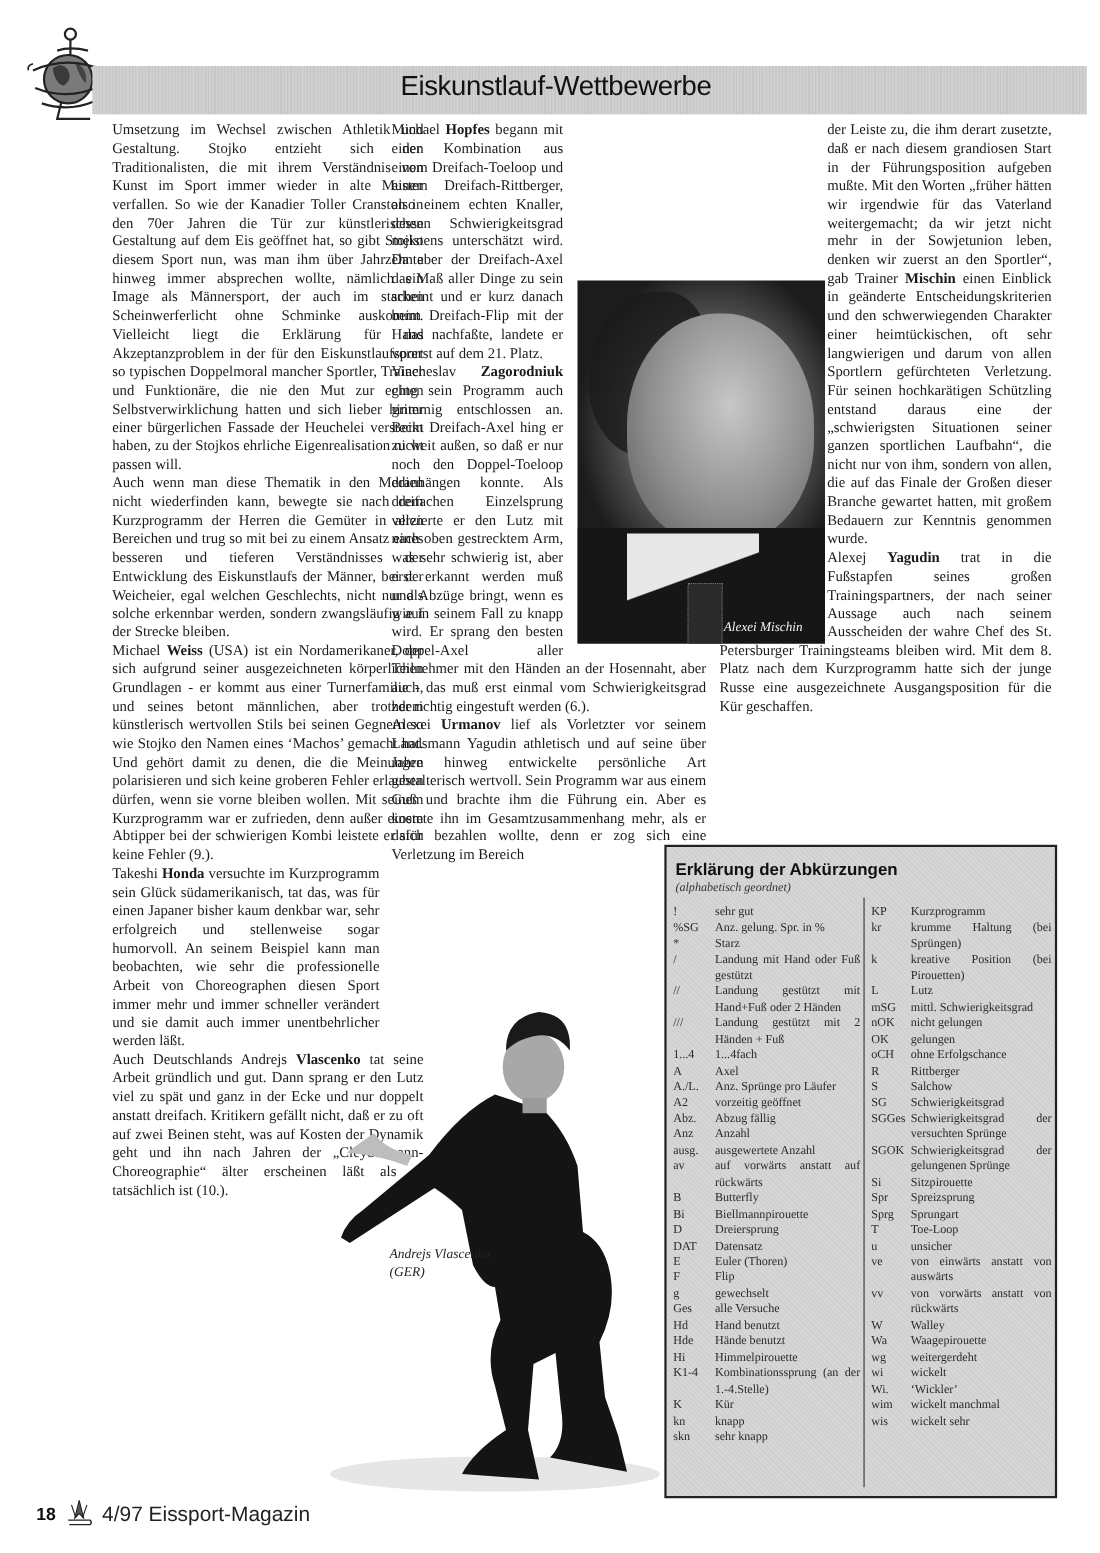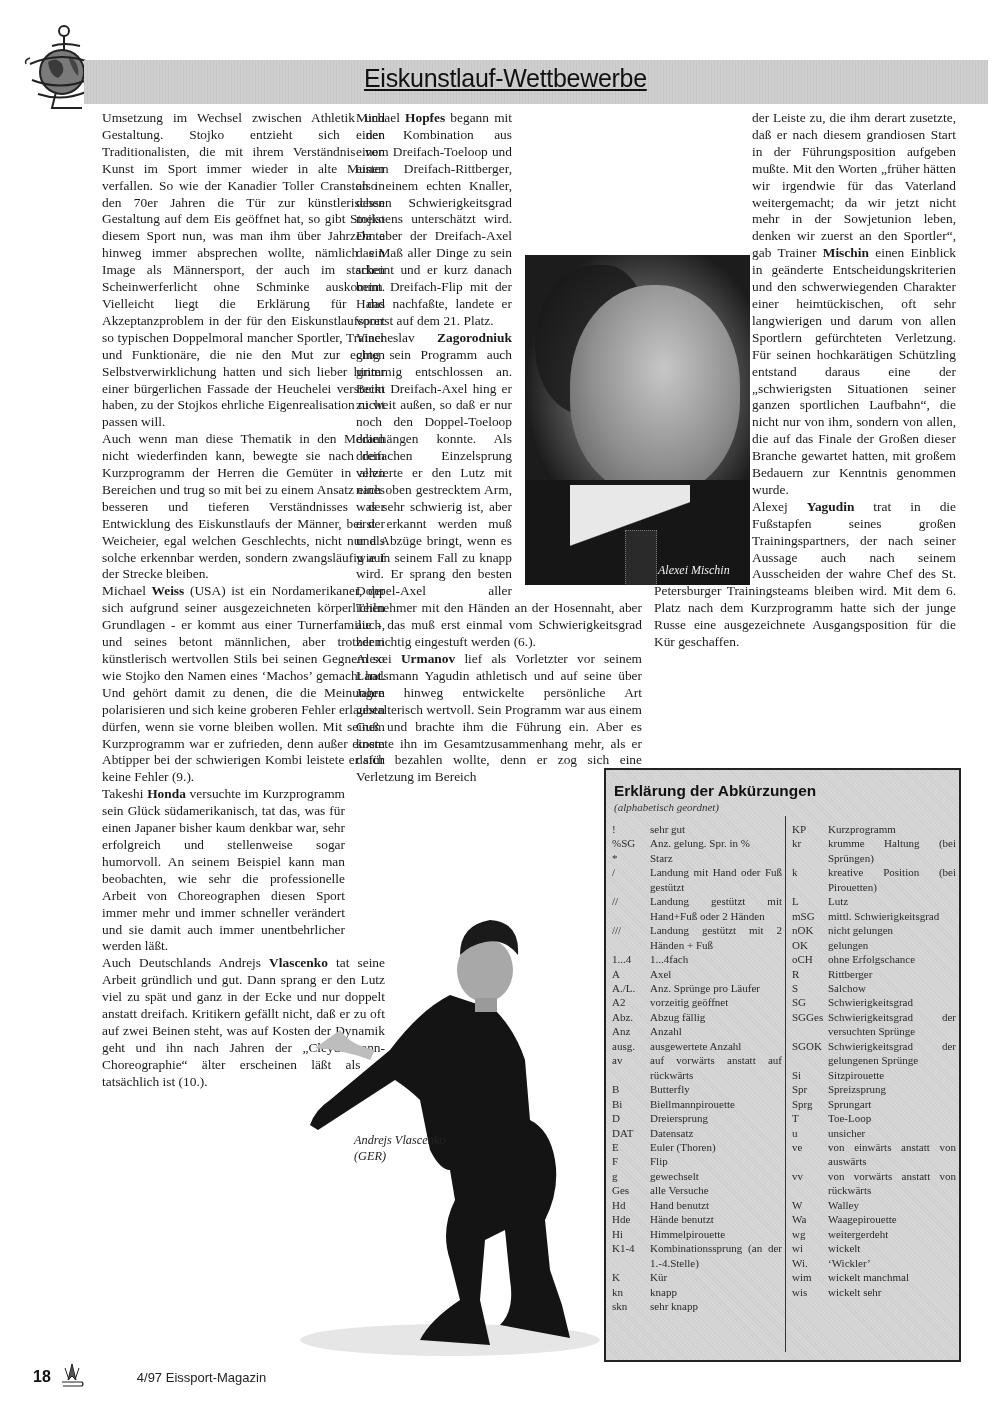--- a/index.html
+++ b/index.html
@@ -7,21 +7,21 @@
   body { position: relative; font-family: "Liberation Serif", serif; color: #1a1a1a; }
 
   .logo { position: absolute; left: 22px; top: 20px; width: 80px; height: 90px; }
   .header-bar {
     position: absolute; left: 84px; top: 60px; width: 904px; height: 44px;
     background: #cfcfcf;
     background-image: repeating-linear-gradient(90deg, rgba(0,0,0,0.04) 0 1px, transparent 1px 3px);
   }
   .header-title {
     position: absolute; left: 364px; top: 64px; font-family: "Liberation Sans", sans-serif;
-    font-size: 25px; color: #111; letter-spacing: -0.3px; text-decoration: underline;
+    font-size: 25px; color: #111; letter-spacing: -0.3px;
   }
 
   .col { position: absolute; font-size: 13.4px; line-height: 16.9px; text-align: justify; hyphens: manual; }
   .col p { margin: 0; }
   .col b { font-weight: bold; }
   .col1 { left: 60px; top: 110px; width: 283px; margin-left: 42px; }
   .col2 { left: 356px; top: 110px; width: 286px; }
   .col3 { left: 654px; top: 110px; width: 302px; }
 
   .wrap-mischin { float: right; width: 124px; height: 478px; }
@@ -55,21 +55,21 @@
   .abbr-col { position: absolute; top: 52px; font-size: 11px; line-height: 14.45px; color: #2a2a2a; }
   .abbr-col.left { left: 6px; width: 170px; }
   .abbr-col.right { left: 186px; width: 164px; }
   .abbr-row { display: flex; }
   .abbr-row .k { width: 38px; flex: none; }
   .abbr-col.right .abbr-row .k { width: 36px; }
   .abbr-row .v { flex: 1; text-align: justify; }
 
   .footer { position: absolute; left: 33px; top: 1362px; display: flex; align-items: center; gap: 8px; font-family: "Liberation Sans", sans-serif; }
   .page-num { font-weight: bold; font-size: 16px; color: #111; text-align: center; }
-  .footer-text { font-size: 13px; color: #222; margin-left: 44px; }
+  .footer-text { font-size: 19px; color: #222; }
 </style>
 </head>
 <body>
 
 <div class="logo">
   <svg width="80" height="92" viewBox="0 0 80 92">
     <circle cx="42" cy="11" r="5" fill="none" stroke="#222" stroke-width="2"></circle>
     <line x1="42" y1="16" x2="42" y2="32" stroke="#222" stroke-width="2"></line>
     <path d="M30 26 Q42 22 58 26" fill="none" stroke="#222" stroke-width="2"></path>
     <circle cx="40" cy="52" r="22" fill="#7a7a7a" stroke="#222" stroke-width="2"></circle>
@@ -105,21 +105,21 @@
 <div class="col col2">
   <div class="wrap-mischin" style="margin-top:140px;height:340px;width:130px;"></div>
   <p><span>Michael </span><b>Hopfes</b><span> begann mit einer Kombination aus einem Dreifach-Toeloop und einem Dreifach-Rittberger, also einem echten Knaller, dessen Schwierigkeitsgrad meistens unterschätzt wird. Da aber der Dreifach-Axel das Maß aller Dinge zu sein scheint und er kurz danach beim Dreifach-Flip mit der Hand nachfaßte, landete er vorerst auf dem 21. Platz.</span></p>
   <p><span>Viacheslav </span><b>Zagorodniuk</b><span> ging sein Programm auch grimmig entschlossen an. Beim Dreifach-Axel hing er zu weit außen, so daß er nur noch den Doppel-Toeloop dranhängen konnte. Als dreifachen Einzelsprung verzierte er den Lutz mit nach oben gestrecktem Arm, was sehr schwierig ist, aber erst erkannt werden muß und Abzüge bringt, wenn es wie in seinem Fall zu knapp wird. Er sprang den besten Doppel-Axel aller Teilnehmer mit den Händen an der Hosennaht, aber auch das muß erst einmal vom Schwierigkeitsgrad her richtig eingestuft werden (6.).</span></p>
   <p><span>Alexei </span><b>Urmanov</b><span> lief als Vorletzter vor seinem Landsmann Yagudin athletisch und auf seine über Jahre hinweg entwickelte persönliche Art gestalterisch wertvoll. Sein Programm war aus einem Guß und brachte ihm die Führung ein. Aber es kostete ihn im Gesamtzusammenhang mehr, als er dafür bezahlen wollte, denn er zog sich eine Verletzung im Bereich</span></p>
 </div>
 
 <div class="col col3">
   <div style="float:left;width:98px;height:345px;margin-top:118px;"></div>
   <p><span>der Leiste zu, die ihm derart zusetzte, daß er nach diesem grandiosen Start in der Führungsposition aufgeben mußte. Mit den Worten „früher hätten wir irgendwie für das Vaterland weitergemacht; da wir jetzt nicht mehr in der Sowjetunion leben, denken wir zuerst an den Sportler“, gab Trainer </span><b>Mischin</b><span> einen Einblick in geänderte Entscheidungskriterien und den schwerwiegenden Charakter einer heimtückischen, oft sehr langwierigen und darum von allen Sportlern gefürchteten Verletzung. Für seinen hochkarätigen Schützling entstand daraus eine der „schwierigsten Situationen seiner ganzen sportlichen Laufbahn“, die nicht nur von ihm, sondern von allen, die auf das Finale der Großen dieser Branche gewartet hatten, mit großem Bedauern zur Kenntnis genommen wurde.</span></p>
-  <p><span>Alexej </span><b>Yagudin</b><span> trat in die Fußstapfen seines großen Trainingspartners, der nach seiner Aussage auch nach seinem Ausscheiden der wahre Chef des St. Petersburger Trainingsteams bleiben wird. Mit dem 6. Platz nach dem Kurzprogramm hatte sich der junge Russe eine ausgezeichnete Ausgangsposition für die Kür geschaffen.</span></p>
+  <p><span>Alexej </span><b>Yagudin</b><span> trat in die Fußstapfen seines großen Trainingspartners, der nach seiner Aussage auch nach seinem Ausscheiden der wahre Chef des St. Petersburger Trainingsteams bleiben wird. Mit dem 8. Platz nach dem Kurzprogramm hatte sich der junge Russe eine ausgezeichnete Ausgangsposition für die Kür geschaffen.</span></p>
 </div>
 
 <div class="skater">
   <svg width="300" height="480" viewBox="0 0 300 480">
     <ellipse cx="150" cy="440" rx="150" ry="16" fill="#e6e6e6"></ellipse>
     <path d="M150 95 Q120 110 90 150 L30 200 Q15 210 10 225 L18 230 L95 180 Q110 190 120 200 L130 250 Q140 270 150 270 L155 300 Q140 330 150 360 L160 400 Q130 420 120 440 L190 445 L180 400 L185 340 L205 330 L210 380 Q215 410 200 425 L270 438 L262 405 L250 370 L245 320 Q260 290 255 260 Q250 230 230 220 L225 160 Q215 130 195 110 Z" fill="#141414"></path>
     <path d="M70 160 Q45 150 15 148 L40 130 Q50 145 75 150 Z" fill="#bdbdbd"></path>
     <ellipse cx="185" cy="70" rx="28" ry="32" fill="#a8a8a8"></ellipse>
     <path d="M160 55 Q160 25 190 20 Q220 22 218 55 Q205 38 185 42 Q170 45 160 55Z" fill="#1a1a1a"></path>
     <rect x="175" y="98" width="22" height="14" fill="#9a9a9a"></rect>

